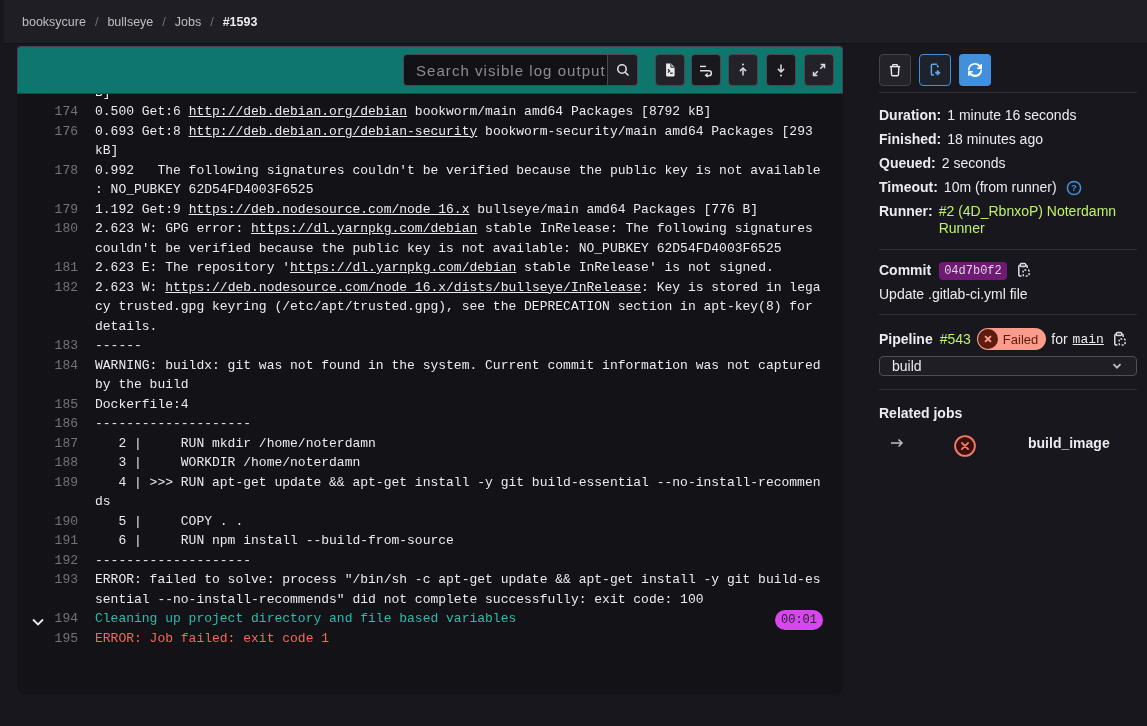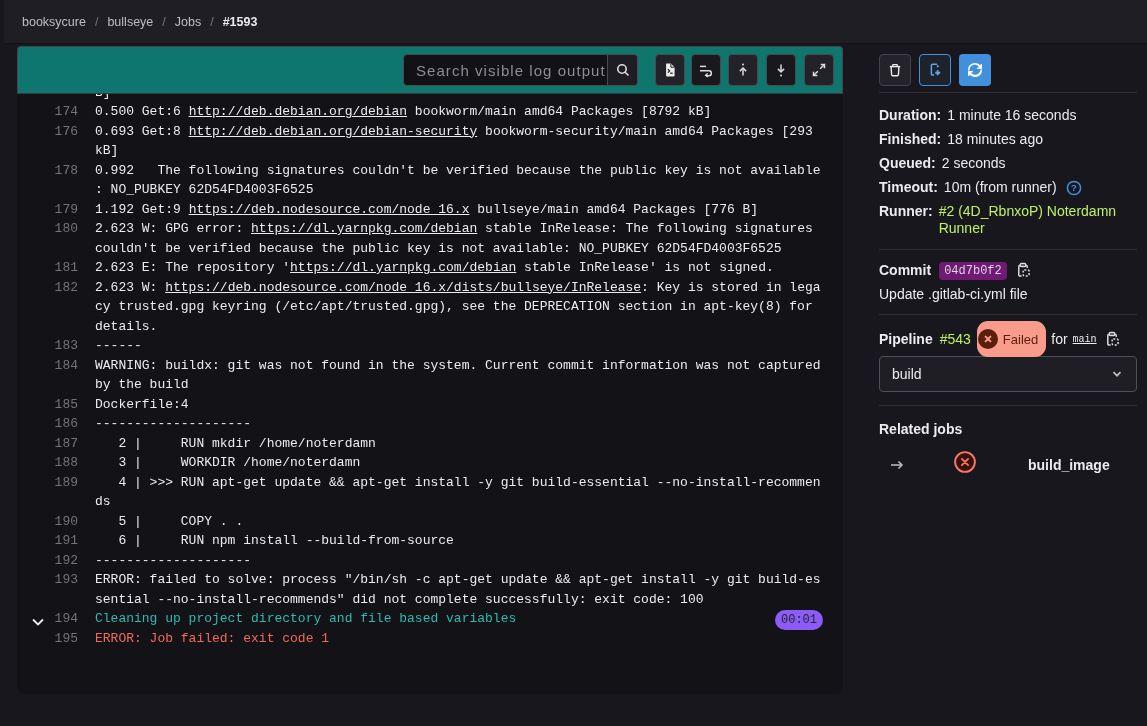--- a/index.html
+++ b/index.html
@@ -32,21 +32,21 @@
   border-radius:0 0 8px 8px; overflow:hidden; }
 .lines { margin-top:-11.25px; font-family:"Liberation Mono",monospace; font-size:13px;
   line-height:19.5px; color:#ececef; }
 .line { position:relative; padding-left:78px; }
 .ln { position:absolute; left:0; top:0; width:61px; text-align:right; color:#737278; }
 .txt { display:block; white-space:pre; }
 .txt a { color:inherit; text-decoration:underline; }
 .teal { color:#2cbbb0; }
 .red { color:#f2695d; }
 .chev { position:absolute; left:14px; top:6px; }
-.dur { position:absolute; right:20px; top:0.5px; height:20px; padding:0 6px; background:#8b5cf6;
+.dur { position:absolute; right:20px; top:0.5px; height:20px; padding:0 6px; background:#d946ef;
   border-radius:10px; color:#26252b; font-size:12px; line-height:20px; }
 
 
 .side { position:absolute; left:879px; top:46px; width:258px; color:#ececef; font-size:14px; }
 .btnrow { display:flex; margin-top:8px; margin-bottom:6px; }
 .abtn { width:32px; height:32px; border-radius:4px; display:flex; align-items:center;
   justify-content:center; margin-right:8px; }
 .abtn.ghost { border:1px solid #44424a; background:#242329; }
 .abtn.oblue { border:1px solid #428fdc; background:#1e222b; }
 .abtn.fblue { background:#428fdc; }
@@ -54,29 +54,29 @@
 .meta { padding:14px 0 5px 0; }
 .mrow { display:flex; line-height:17px; margin-bottom:7px; }
 .mrow b { margin-right:6px; white-space:nowrap; }
 .blue { color:#bef264; }
 .commit { padding:12px 0 12px 0; }
 .crow { display:flex; align-items:flex-start; height:24px; }
 .sha { font-family:"Liberation Mono",monospace; font-size:12px; background:#701a75;
   color:#d9d8dd; border-radius:4px; padding:2px 5px; margin-left:8px; }
 .pipe { padding:12px 0 13px 0; }
 .prow { display:flex; align-items:center; height:24px; margin-bottom:5px; }
-.fbadge { display:inline-flex; align-items:center; height:36px; background:#fa9c8c;
+.fbadge { display:inline-flex; align-items:center; height:22px; background:#fa9c8c;
   border-radius:11px; padding:0 8px 0 1px; color:#5c1d0d; font-size:13px; margin-left:6px; }
 .fbadge .dot { width:20px; height:20px; border-radius:50%; background:#5c1d0d;
   display:flex; align-items:center; justify-content:center; margin-right:5px; }
-.mono { font-family:"Liberation Mono",monospace; font-size:10px;text-decoration:underline; }
-.dd { width:258px; height:36px; border:1px solid #504e56; border-radius:4px; background:#1f1e24;
+.mono { font-family:"Liberation Mono",monospace; font-size:13px;text-decoration:underline; }
+.dd { width:258px; height:20px; border:1px solid #504e56; border-radius:4px; background:#1f1e24;
   display:flex; align-items:center; padding:0 12px; }
 .related { padding-top:15px; }
-.rjob { display:flex; align-items:flex-end; margin-top:14px;gap:41px; }
+.rjob { display:flex; align-items:flex-start; margin-top:14px;gap:41px; }
 svg { display:block; }
 </style>
 </head>
 <body>
 
 <div class="nav">
   <span>booksycure</span>
     <span class="sep">/</span>
   <span>bullseye</span>
     <span class="sep">/</span>

